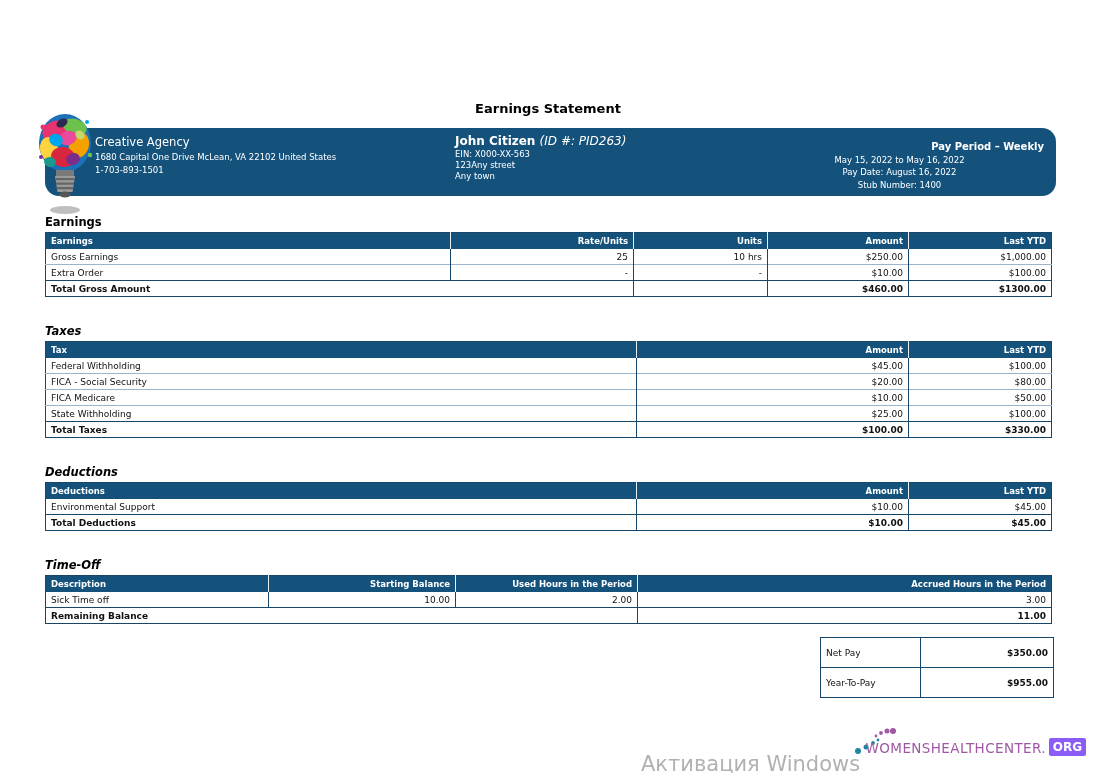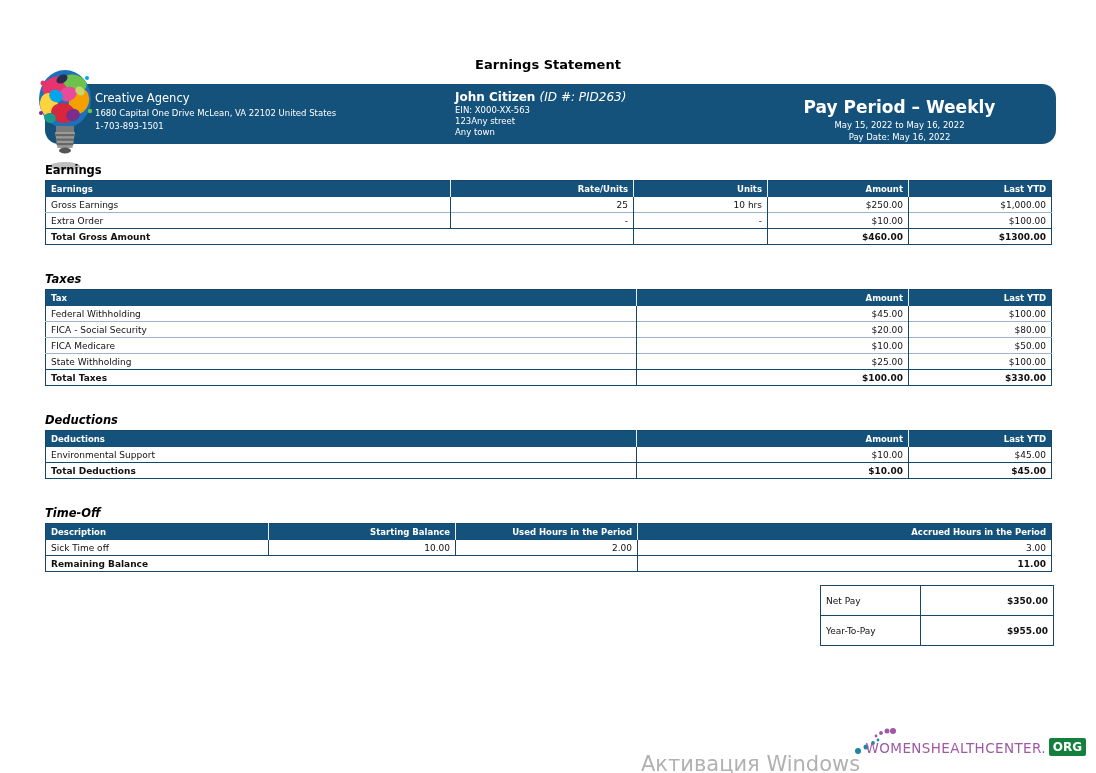--- a/index.html
+++ b/index.html
@@ -2,38 +2,38 @@
 <html><head>
 <meta charset="utf-8">
 <style>
   html,body{margin:0;padding:0;}
   body{
     width:1096px;height:773px;overflow:hidden;position:relative;
     background:#ffffff;font-family:"DejaVu Sans","Liberation Sans",sans-serif;
     color:#111;
   }
   .doc-title{
-    padding-top:57px;text-align:center;font-size:13px;font-weight:bold;color:#000;
+    padding-top:57px;text-align:center;font-size:13px;font-weight:bold;color:#000;margin-top:44px;
   }
   
   .header-box{
-    position:relative;margin:12px 40px 0 45px;width:1011px;height:60px;
+    position:relative;margin:12px 40px 0 45px;width:1011px;height:68px;
     background:#14527C;border-radius:14px;color:#fff;box-sizing:border-box;
     display:flex;
   }
   .logo-wrap{position:absolute;left:-10px;top:-21px;width:60px;height:112px;}
   .co-block{padding:7px 0 0 50px;width:360px;}
   .co-name{font-size:11.5px;}
   .co-line{font-size:8.5px;margin-top:3px;}
   .emp-block{padding-top:6px;width:300px;}
   .emp-name{font-size:12px;font-weight:bold;}
   .emp-id{font-size:12px;font-style:italic;font-weight:normal;}
   .emp-line{font-size:8.5px;margin-top:1px;}
   .pp-block{flex:1;text-align:right;padding:13px 12px 0 0;}
-  .pp-title{font-size:17px;font-weight:bold;text-align:center;}
+  .pp-title{font-size:10px;font-weight:bold;}
   .pp-line{font-size:8.5px;margin-top:2.5px;text-align:center;}
   
   .content{margin-left:45px;width:1006px;}
   .sec-head{font-size:11.5px;font-weight:bold;color:#000;margin:0 0 3px 0;}
   .sh1{margin-top:19px;}
   .sh2{margin-top:27px;font-style:italic;}
   table.tbl{
     border-collapse:collapse;table-layout:fixed;width:1006px;
     font-size:9px;color:#111;
   }
@@ -58,21 +58,21 @@
   table.np td{padding:8px 5px;height:13px;border:1px solid #17466B;white-space:nowrap;}
   table.np td.val{text-align:right;font-weight:bold;}
   
   .brand{position:absolute;right:6px;top:727px;height:36px;}
   .brand-dots{position:absolute;left:-236px;top:0;}
   .brand-text{
     position:absolute;right:44px;top:13px;font-size:13.5px;letter-spacing:0.4px;
     color:#9F58A3;white-space:nowrap;
   }
   .brand-badge{
-    position:absolute;right:4px;top:11px;background:#15803d;color:#fff;
+    position:absolute;right:4px;top:11px;background:#8b5cf6;color:#fff;
     font-size:12px;font-weight:bold;padding:1.5px 4px 2.5px 4px;border-radius:2px;
   }
   .activation{
     position:absolute;left:641px;top:752px;font-size:21px;color:#9e9e9e;opacity:.8;
     white-space:nowrap;
   }
 </style>
 </head>
 <body>
 
@@ -119,21 +119,21 @@
       <span class="emp-id">(ID #:  PID263)</span>
     </div>
     <div class="emp-line">EIN: X000-XX-563</div>
     <div class="emp-line">123Any  street</div>
     <div class="emp-line">Any town</div>
   </div>
 
   <div class="pp-block">
     <div class="pp-title">Pay Period – Weekly</div>
     <div class="pp-line">May 15, 2022  to May 16, 2022</div>
-    <div class="pp-line">Pay Date: May 16, 2022</div>
+    <div class="pp-line">Pay Date: August 16, 2022</div>
     <div class="pp-line">Stub Number:  1400</div>
   </div>
 </div>
 
 <div class="content">
 
   <div class="sec-head sh1">Earnings</div>
   <table class="tbl">
     <colgroup>
         <col style="width:405px">

